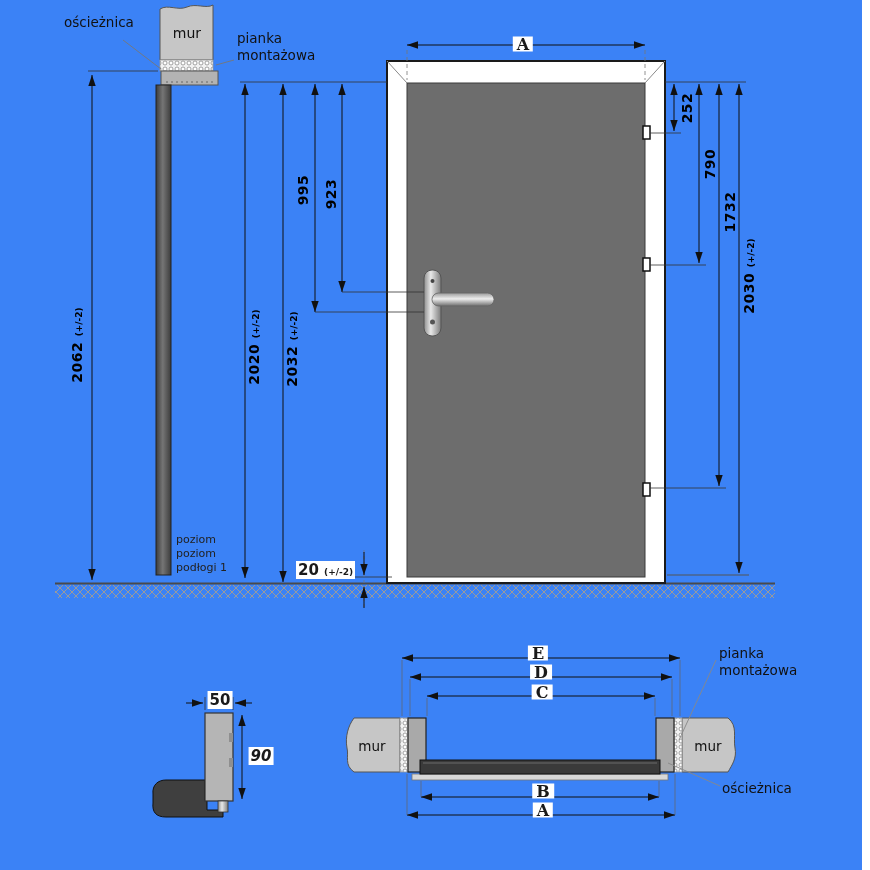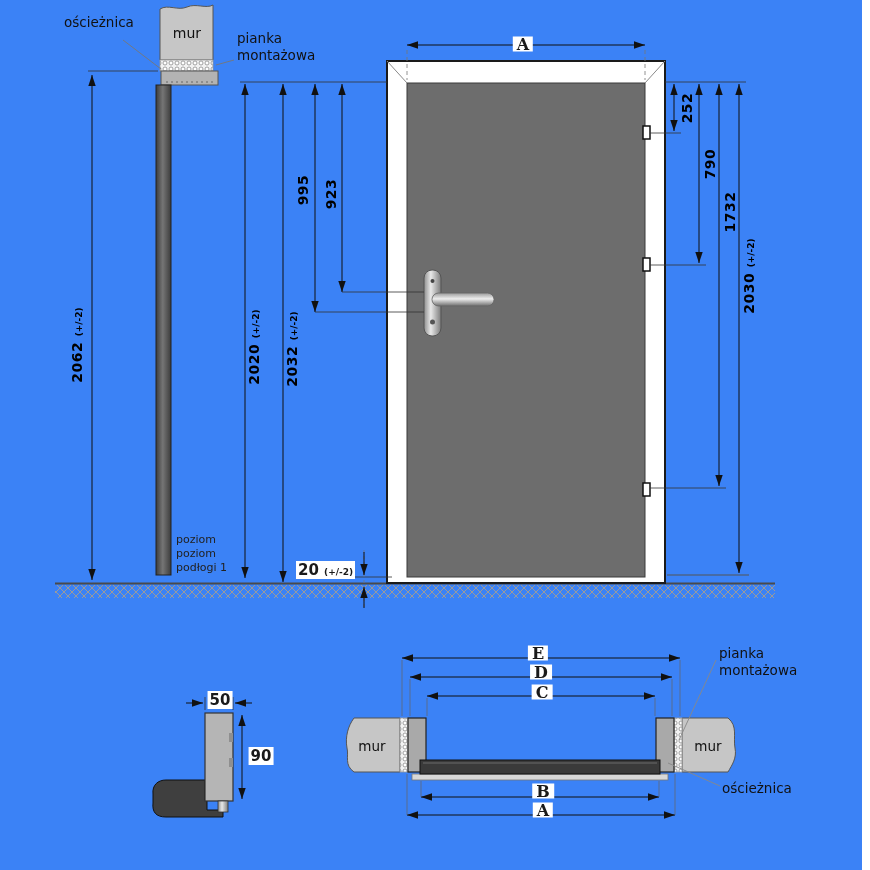--- a/index.html
+++ b/index.html
@@ -212,21 +212,21 @@
   <div class="vdim" style="left:749px; top:276px;">
     <span>2030</span>
     <span class="tol">(+/-2)</span>
   </div>
   <div class="lbl hd" style="left:296px; top:561px;">
     <span>20</span>
     <span class="tol">(+/-2)</span>
   </div>
 
   <div class="lbl hd cent" style="left:220px; top:700px;">50</div>
-  <div class="lbl hd cent" style="left:261px; top:756px;">90</div>
+  <div class="lbl hd cent" style="left:261px; top:756px;font-style:italic;">90</div>
 
   <div class="lbl serif cent" style="left:538px; top:653px;">E</div>
   <div class="lbl serif cent" style="left:541px; top:672px;">D</div>
   <div class="lbl serif cent" style="left:542px; top:692px;">C</div>
   <div class="lbl serif cent" style="left:543px; top:791px;">B</div>
   <div class="lbl serif cent" style="left:543px; top:810px;">A</div>
 
   <div class="lbl tl cent" style="left:372px; top:746px;">mur</div>
   <div class="lbl tl cent" style="left:708px; top:746px;">mur</div>
   <div class="lbl tl" style="left:719px; top:645px;">

